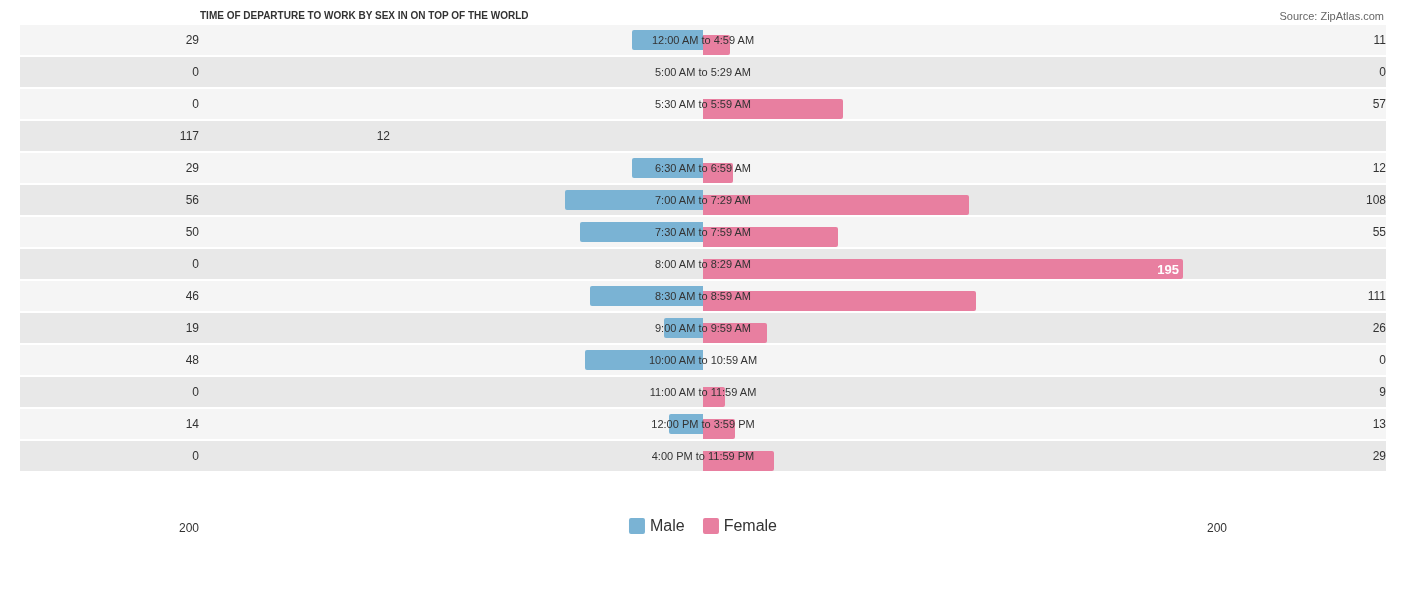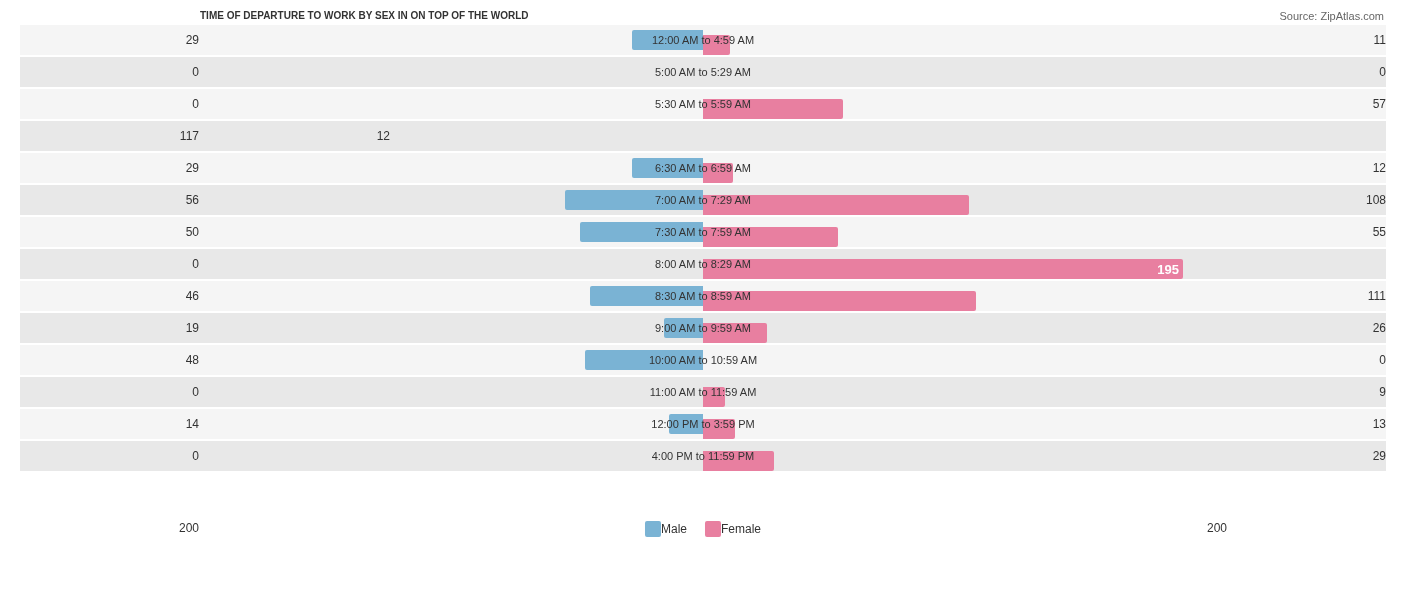--- a/index.html
+++ b/index.html
@@ -120,21 +120,21 @@
       right: 4px;
       color: #fff;
       font-size: 13px;
       font-weight: bold;
       top: 50%;
       transform: translateY(-50%);
     }
     .chart-footer {
       display: flex;
       justify-content: space-between;
-      align-items: flex-start;
+      align-items: flex-end;
       padding: 6px 0 0 0;
       position: relative;
     }
     .axis-label-left {
       font-size: 12px;
       color: #333;
       width: 185px;
       text-align: right;
       padding-right: 6px;
     }
@@ -149,21 +149,22 @@
       display: flex;
       align-items: center;
       gap: 18px;
       position: absolute;
       left: 50%;
       transform: translateX(-50%);
     }
     .legend-item {
       display: flex;
       align-items: center;
-      font-size: 12px;
+      gap: 5px;
+      font-size: 16px;
       color: #333;
     }
     .legend-box {
       width: 16px;
       height: 16px;
       border-radius: 2px;
     }
     .legend-male { background: #7ab3d4; }
     .legend-female { background: #e87fa0; }
   </style>

